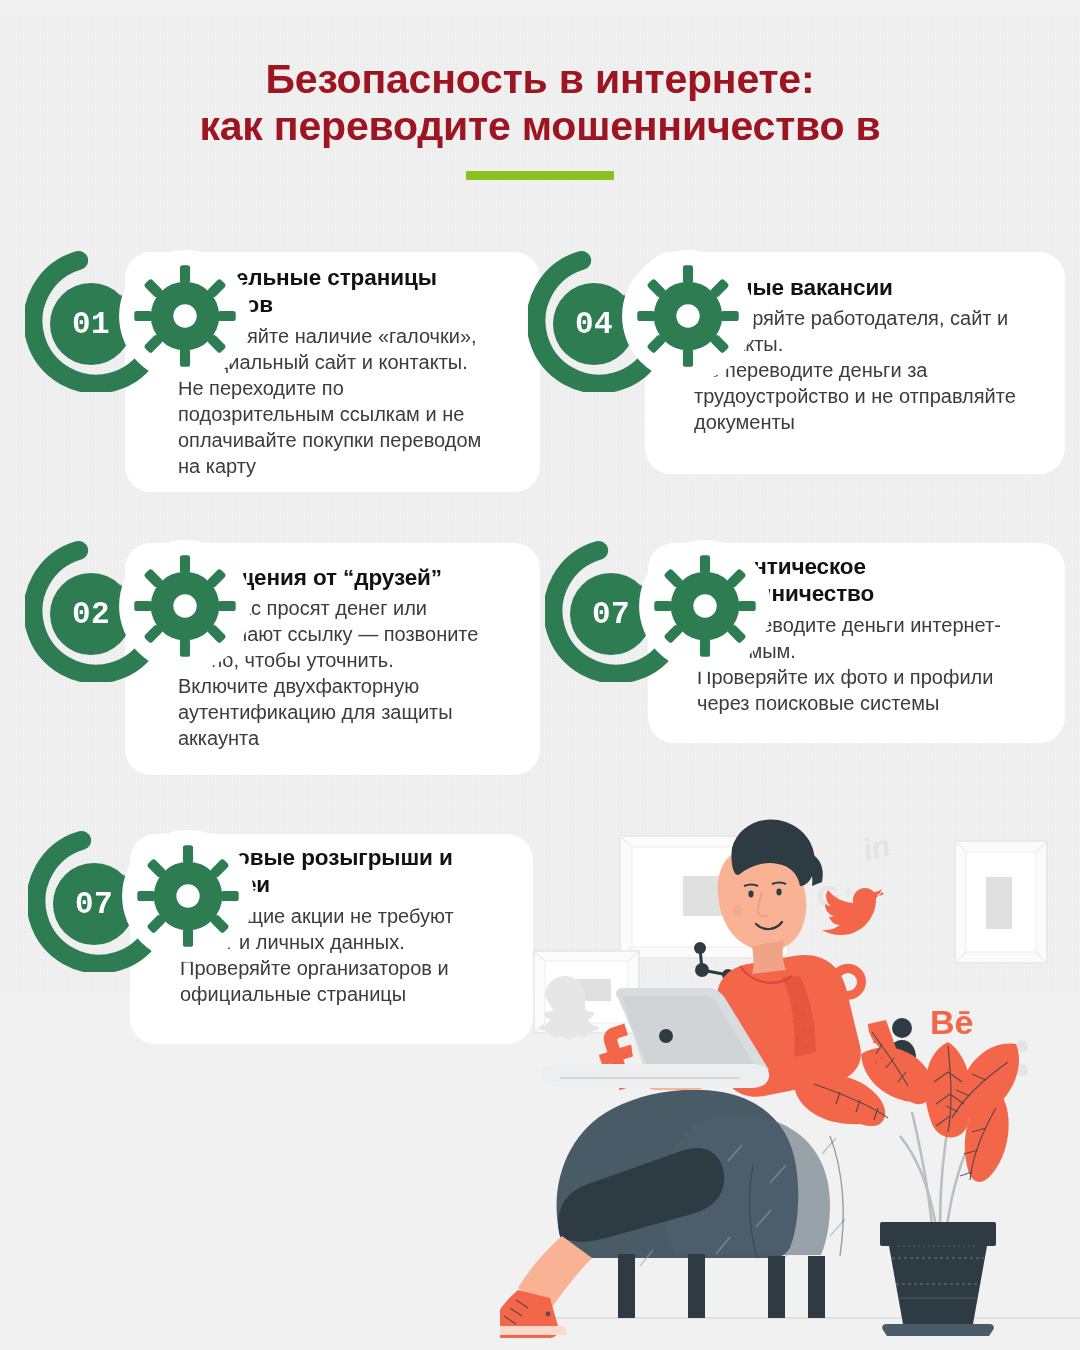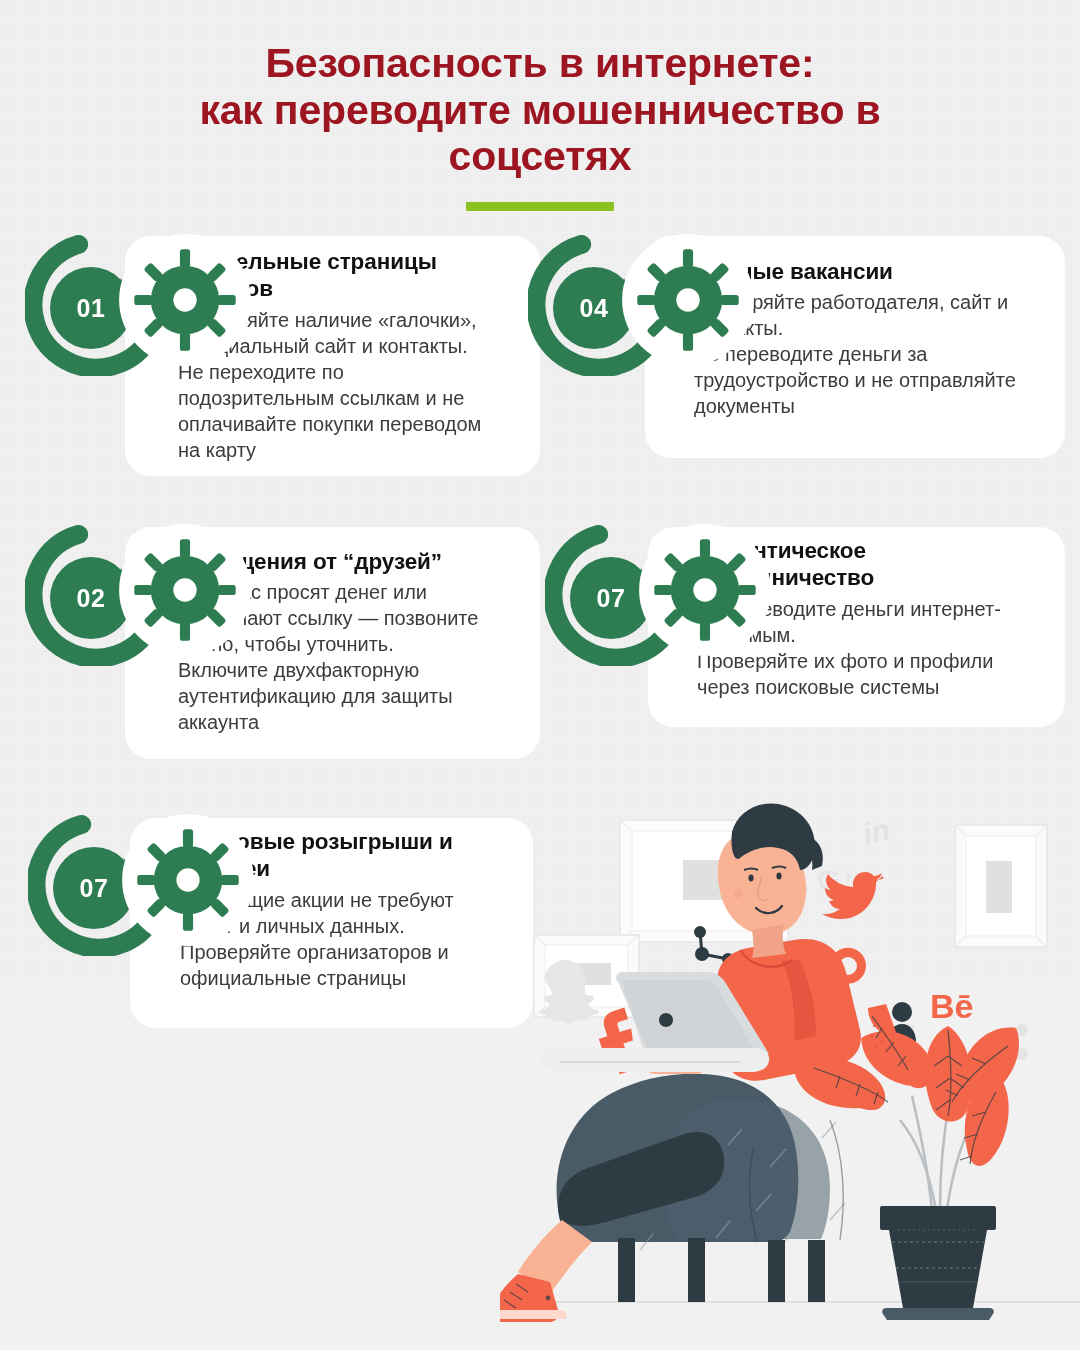--- a/index.html
+++ b/index.html
@@ -9,20 +9,21 @@
     font-family:"Liberation Sans","DejaVu Sans",sans-serif;
     overflow:hidden;
   }
   .page{
     position:relative;
     width:1080px; height:976px;
     background:
       repeating-linear-gradient(0deg, rgba(0,0,0,0.012) 0 1px, rgba(255,255,255,0) 1px 3px),
       repeating-linear-gradient(90deg, rgba(0,0,0,0.012) 0 1px, rgba(255,255,255,0) 1px 3px),
       #f1f1f1;
+    margin-top: 16px;
   }
 
   
   .title-wrap{
     position:absolute; left:0; top:40px; width:1080px;
     text-align:center;
   }
   .title{
     color:#9e1522;
     font-weight:bold;
@@ -67,45 +68,45 @@
   
   .badge{
     position:absolute;
     width:142px; height:142px;
   }
   .badge svg{ display:block; width:142px; height:142px; }
   .badge-num{
     position:absolute;
     left:0; top:0; width:142px; height:142px;
     display:flex; align-items:center; justify-content:center;
-    color:#ffffff; font-weight:bold; font-size:25px;
+    color:#ffffff; font-weight:bold; font-size:31px;
     letter-spacing:0.5px;
     pointer-events:none;
     transform:translate(-5px,3px);
+    font-family:Liberation Mono, monospace;
   }
   .gear-holder{
     position:absolute;
     right:-3px; top:-5px;
     width:56px; height:56px;
   }
 
   
   .illus{ position:absolute; left:500px; top:790px; width:580px; height:560px; }
   .illus svg{ display:block; }
 </style>
 </head>
 <body>
 
 <div class="page">
 
   <div class="title-wrap">
     <div class="title">
       <span>Безопасность в интернете:</span><br>
       <span>как переводите мошенничество в</span><br>
-      <span>соцсетях</span>
     </div>
     <div class="title-rule"></div>
   </div>
 
   <div class="card" style="left:125px; top:236px; width:415px; height:240px;"></div>
   <div class="card-body" style="left:178px; top:248px; width:316px;">
     <div class="card-title">Поддельные страницы брендов</div>
     <div class="card-text">Проверяйте наличие «галочки», официальный сайт и контакты.
 Не переходите по подозрительным ссылкам и не оплачивайте покупки переводом на карту</div>
   </div>

